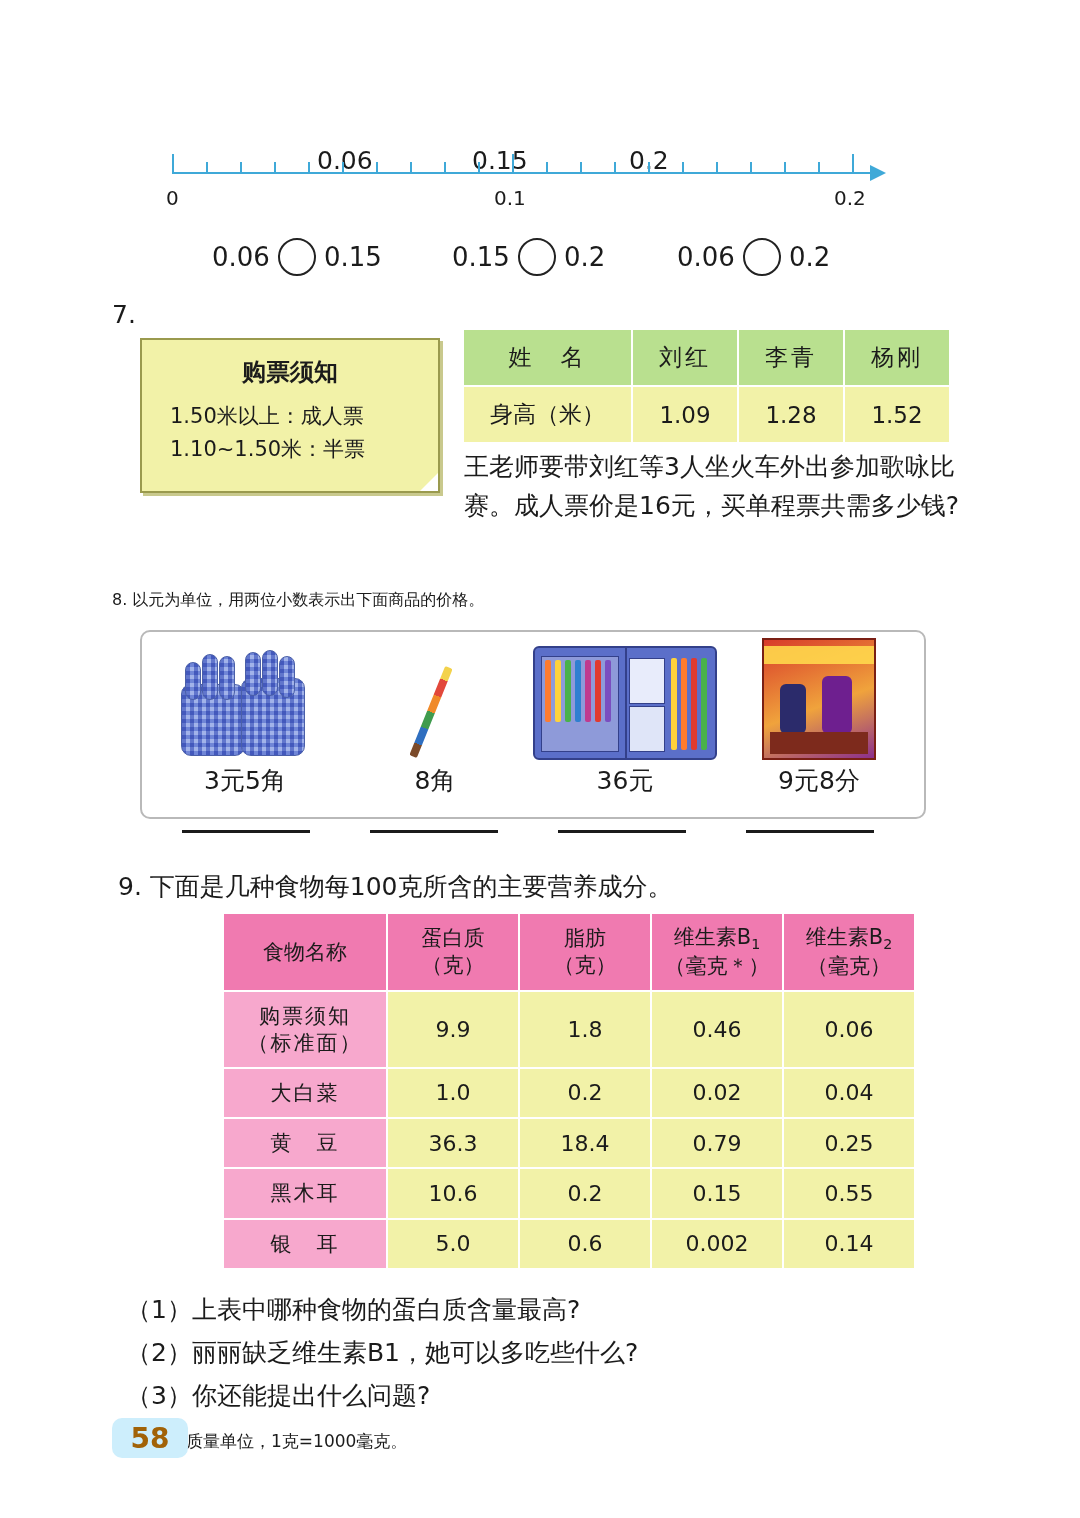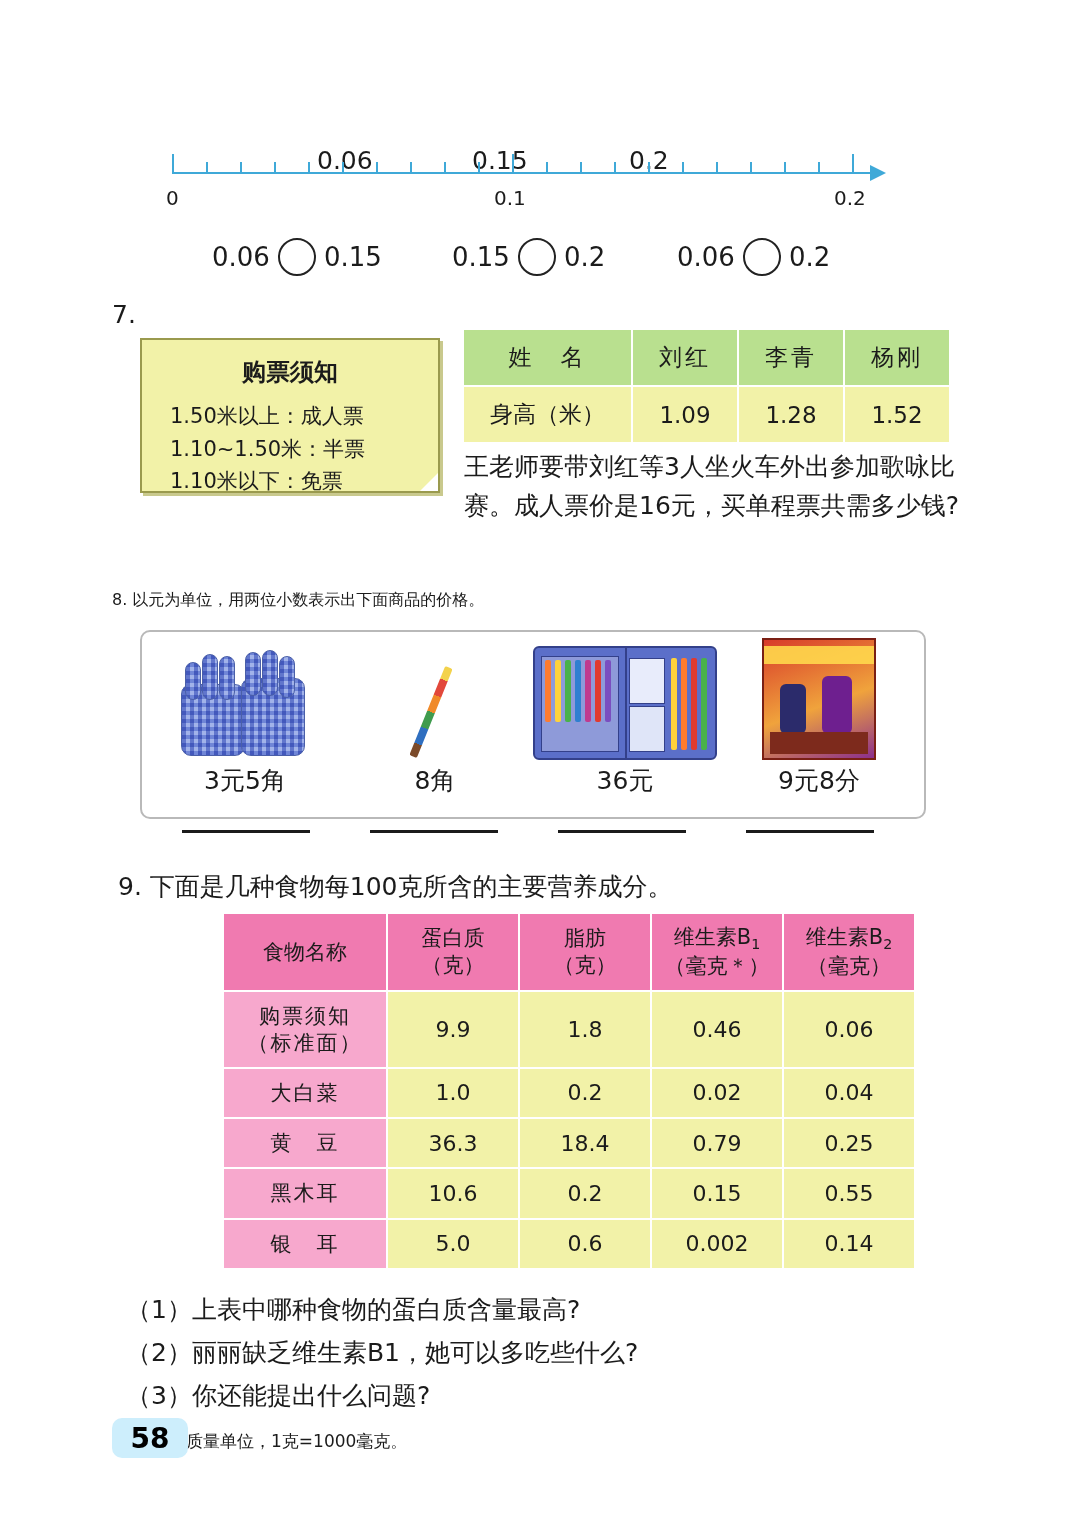--- a/index.html
+++ b/index.html
@@ -113,21 +113,21 @@
   .nutri th.first{width:150px;}
   .nutri td{
     border:2px solid #ffffff;font-size:22px;padding:11px 6px;text-align:center;
     background:#f2f2a8;
   }
   .nutri td.name{background:#f7a8cd;font-size:21px;line-height:1.25;letter-spacing:2px;}
   .questions{position:absolute;left:14px;top:418px;font-size:25px;line-height:1.72;}
   .footnote{position:absolute;left:118px;top:1382px;font-size:17px;margin-top:48px;}
   .pagenum{
     position:absolute;left:112px;top:1418px;width:76px;height:40px;
-    background:#cdeefc;border-radius:10px;color:#000000;font-size:28px;
+    background:#cdeefc;border-radius:10px;color:#a16207;font-size:28px;
     display:flex;align-items:center;justify-content:center;font-weight:bold;
   }
   sub{font-size:.68em;}
 </style>
 </head>
 <body>
 
 <div class="page">
 
   <section id="ex6">
@@ -187,21 +187,20 @@
     </div>
   </section>
 
   <section id="ex7">
     <div class="q-num">7.</div>
 
     <div class="notice-box">
       <div class="notice-title">购票须知</div>
       <div class="notice-line">1.50米以上：成人票</div>
       <div class="notice-line">1.10~1.50米：半票</div>
-      <div class="notice-line">1.10米以下：免票</div>
       <span class="notice-corner"></span>
     </div>
 
     <table class="ht-table">
       <tbody>
           <tr>
         <th>姓　名</th>
         <th>刘红</th>
         <th>李青</th>
         <th>杨刚</th>

